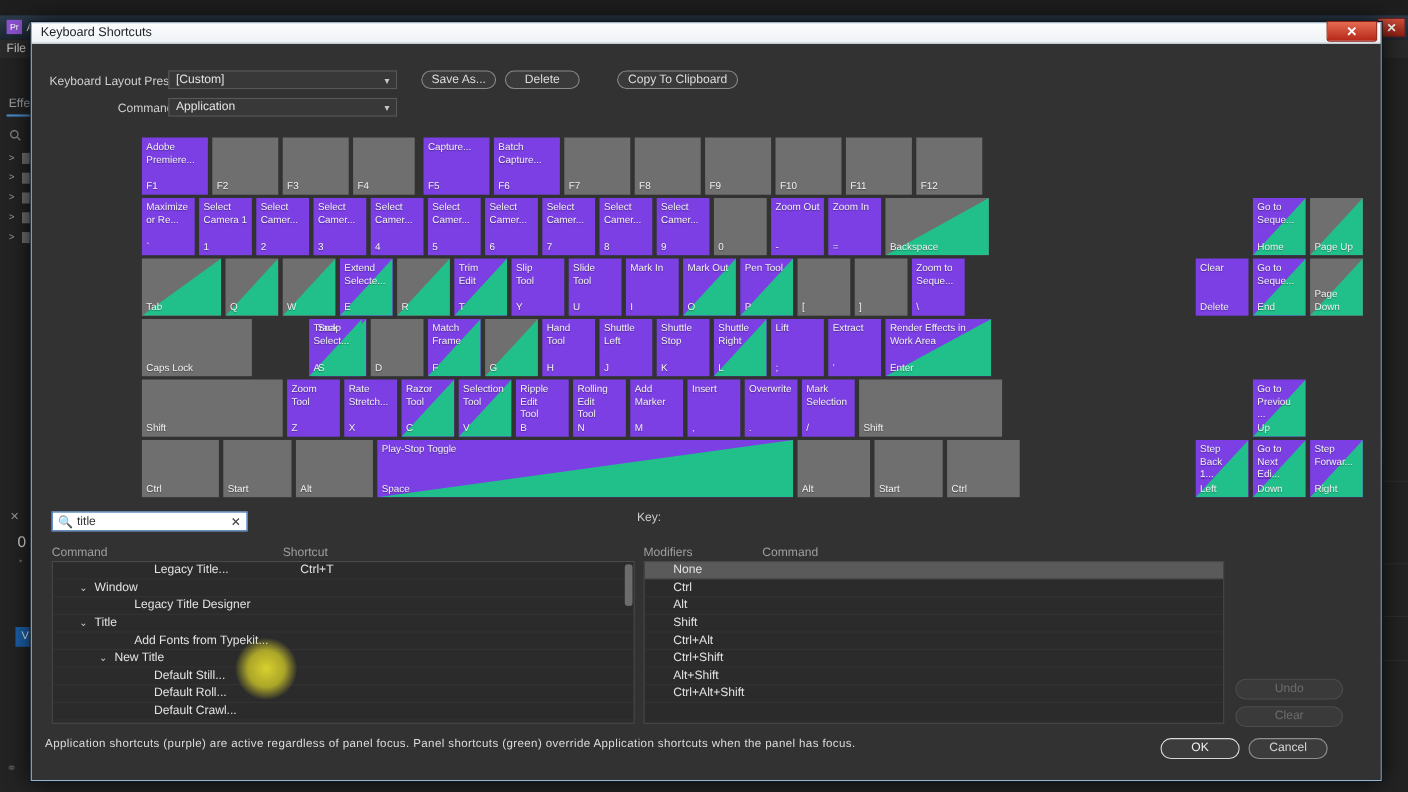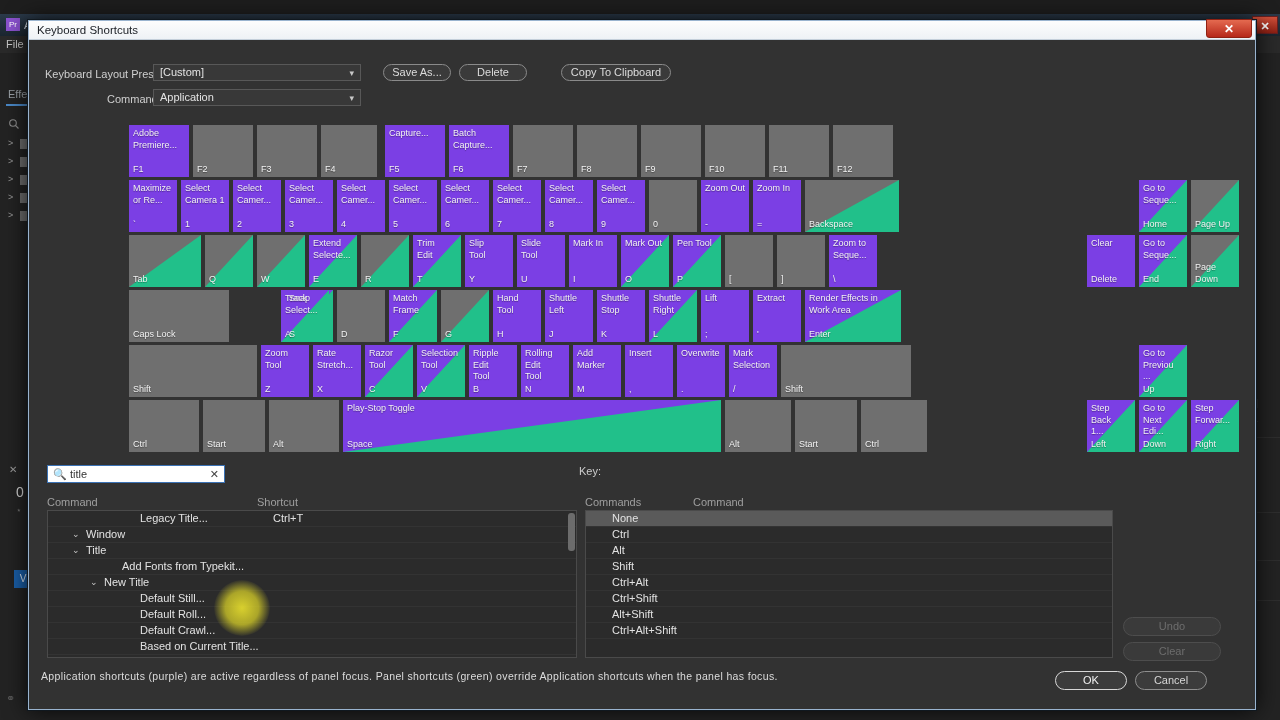--- a/index.html
+++ b/index.html
@@ -685,20 +685,24 @@
           <div class="lrow">
             <span class="c1" style="left: 92px;">Legacy Title...</span>
             <span class="c2">Ctrl+T</span>
           </div>
           <div class="lrow">
             <span class="chev" style="left: 24px;">⌄</span>
             <span class="c1" style="left: 38px;">Window</span>
             <span class="c2"></span>
           </div>
           <div class="lrow">
+            <span class="c1" style="left: 74px;">Legacy Title Designer</span>
+            <span class="c2"></span>
+          </div>
+          <div class="lrow">
             <span class="chev" style="left: 24px;">⌄</span>
             <span class="c1" style="left: 38px;">Title</span>
             <span class="c2"></span>
           </div>
           <div class="lrow">
             <span class="c1" style="left: 74px;">Add Fonts from Typekit...</span>
             <span class="c2"></span>
           </div>
           <div class="lrow">
             <span class="chev" style="left: 42px;">⌄</span>
@@ -718,21 +722,21 @@
             <span class="c2"></span>
           </div>
           <div class="lrow">
             <span class="c1" style="left: 92px;">Based on Current Title...</span>
             <span class="c2"></span>
           </div>
           <div class="scrollthumb"></div>
         </div>
 
       <div class="pane-label" style="left:550px; top:425px;">Key:</div>
-      <div class="col-head" style="left:556px; top:456px;">Commands</div>
+      <div class="col-head" style="left:556px; top:456px;">Modifiers</div>
       <div class="col-head" style="left:664px; top:456px;">Command</div>
       <div class="listbox" id="modlist" style="left:556px; top:470px; width:528px; height:148px;">
           <div class="lrow sel">
             <span class="c1" style="left: 26px;">None</span>
             <span class="c2" style="left: 110px;"></span>
           </div>
           <div class="lrow">
             <span class="c1" style="left: 26px;">Ctrl</span>
             <span class="c2" style="left: 110px;"></span>
           </div>

